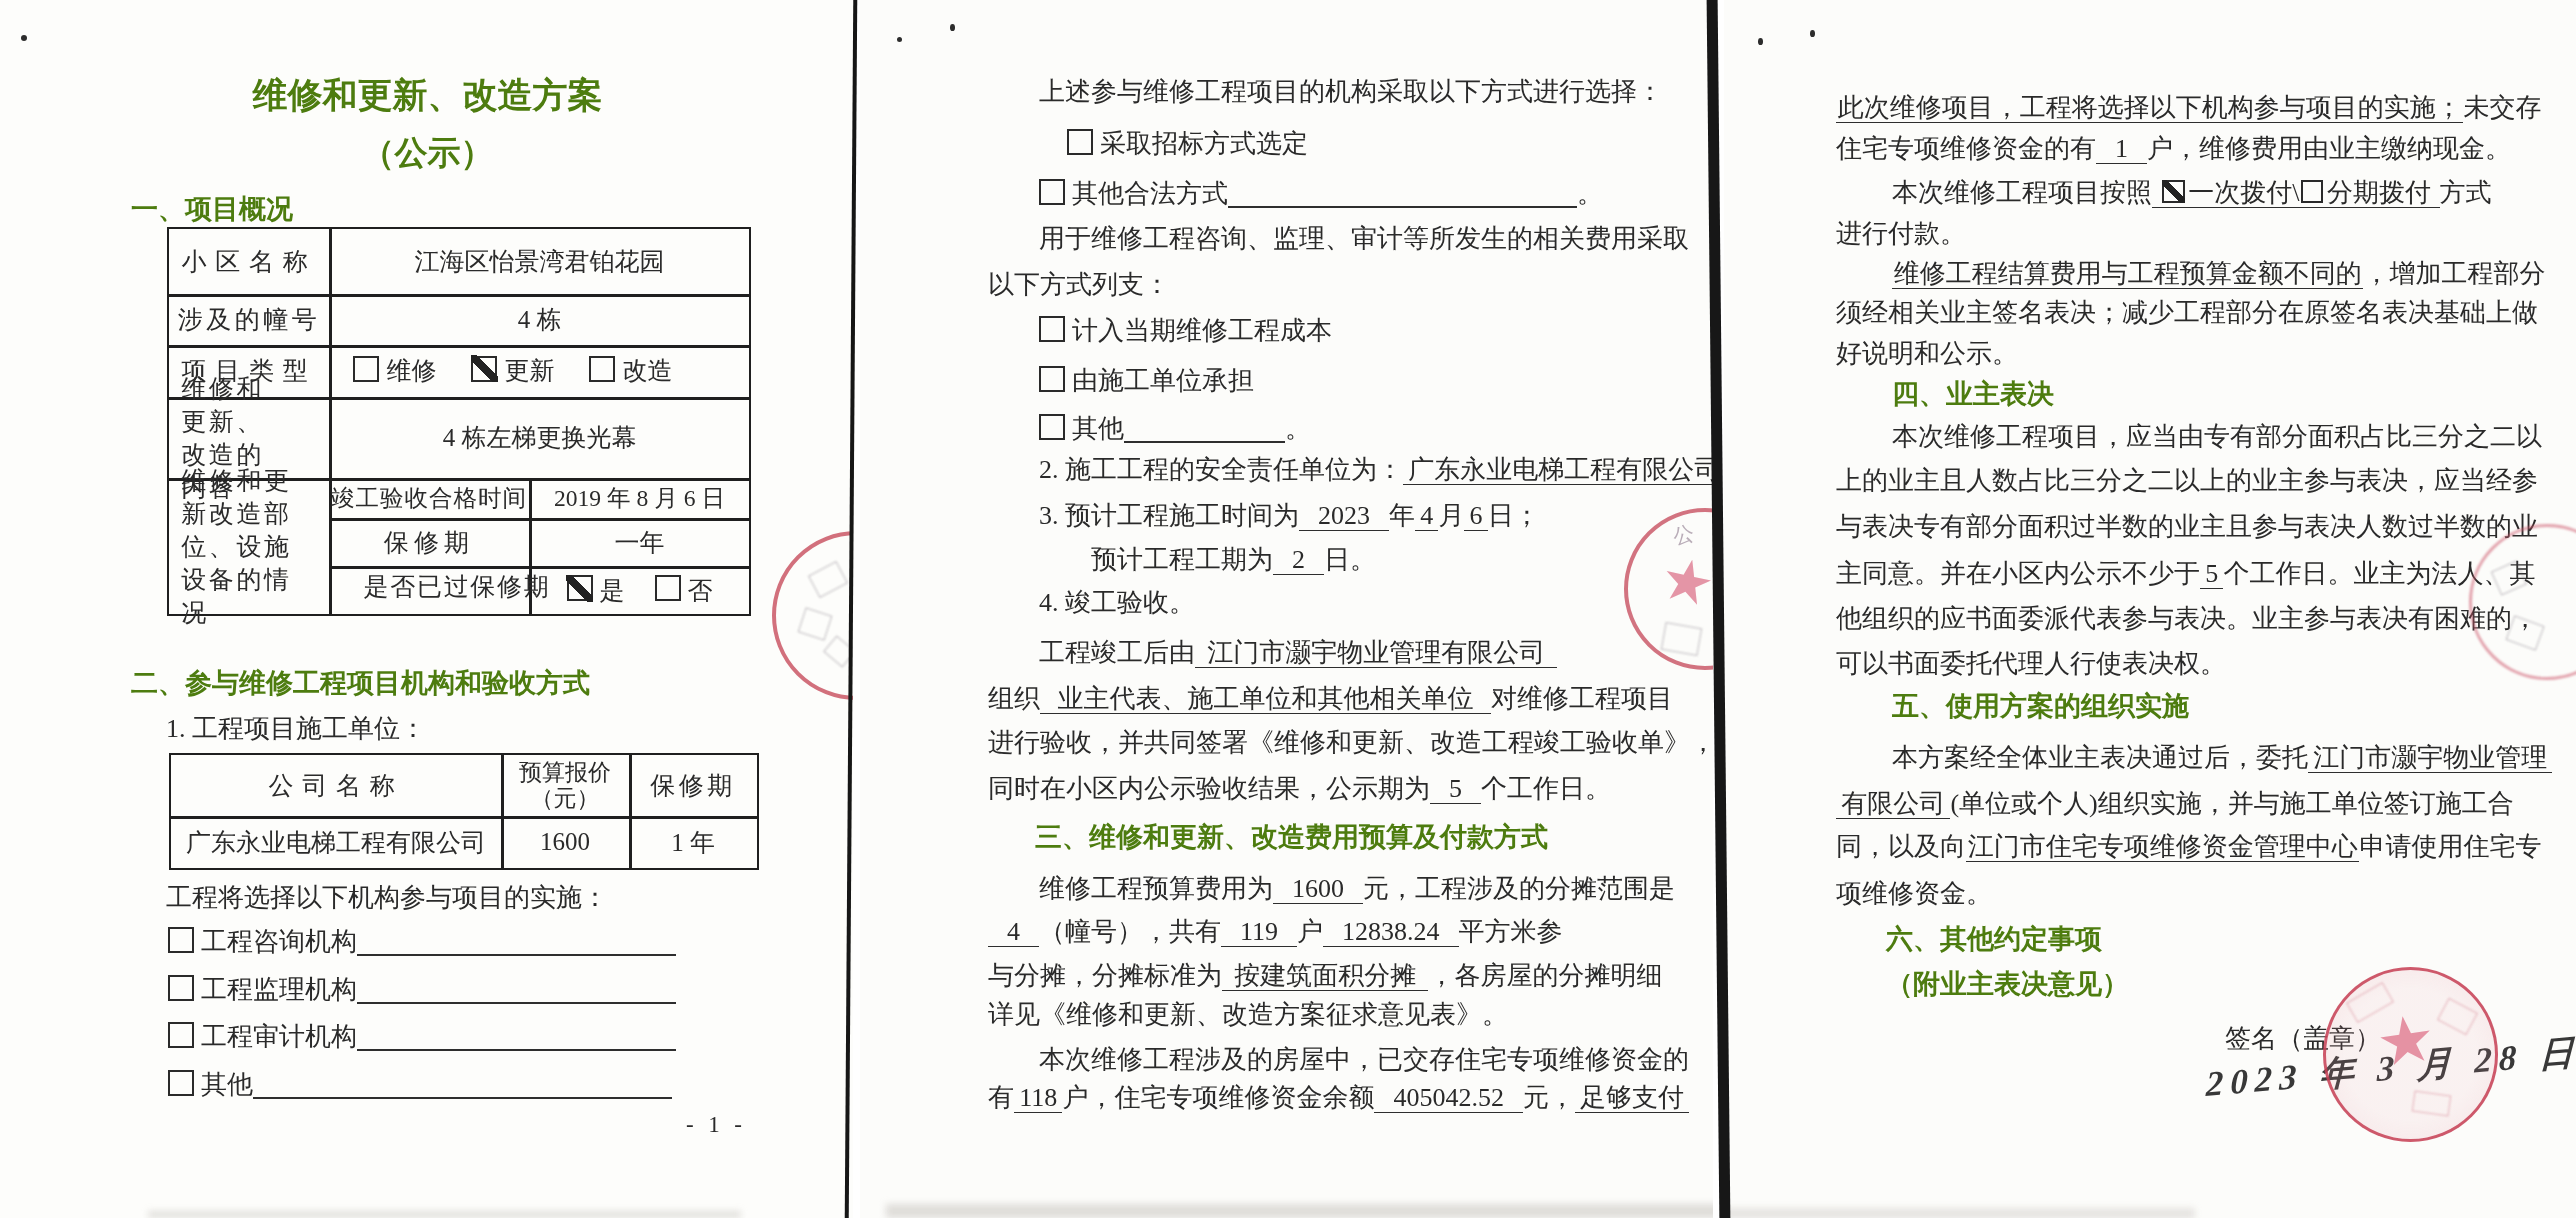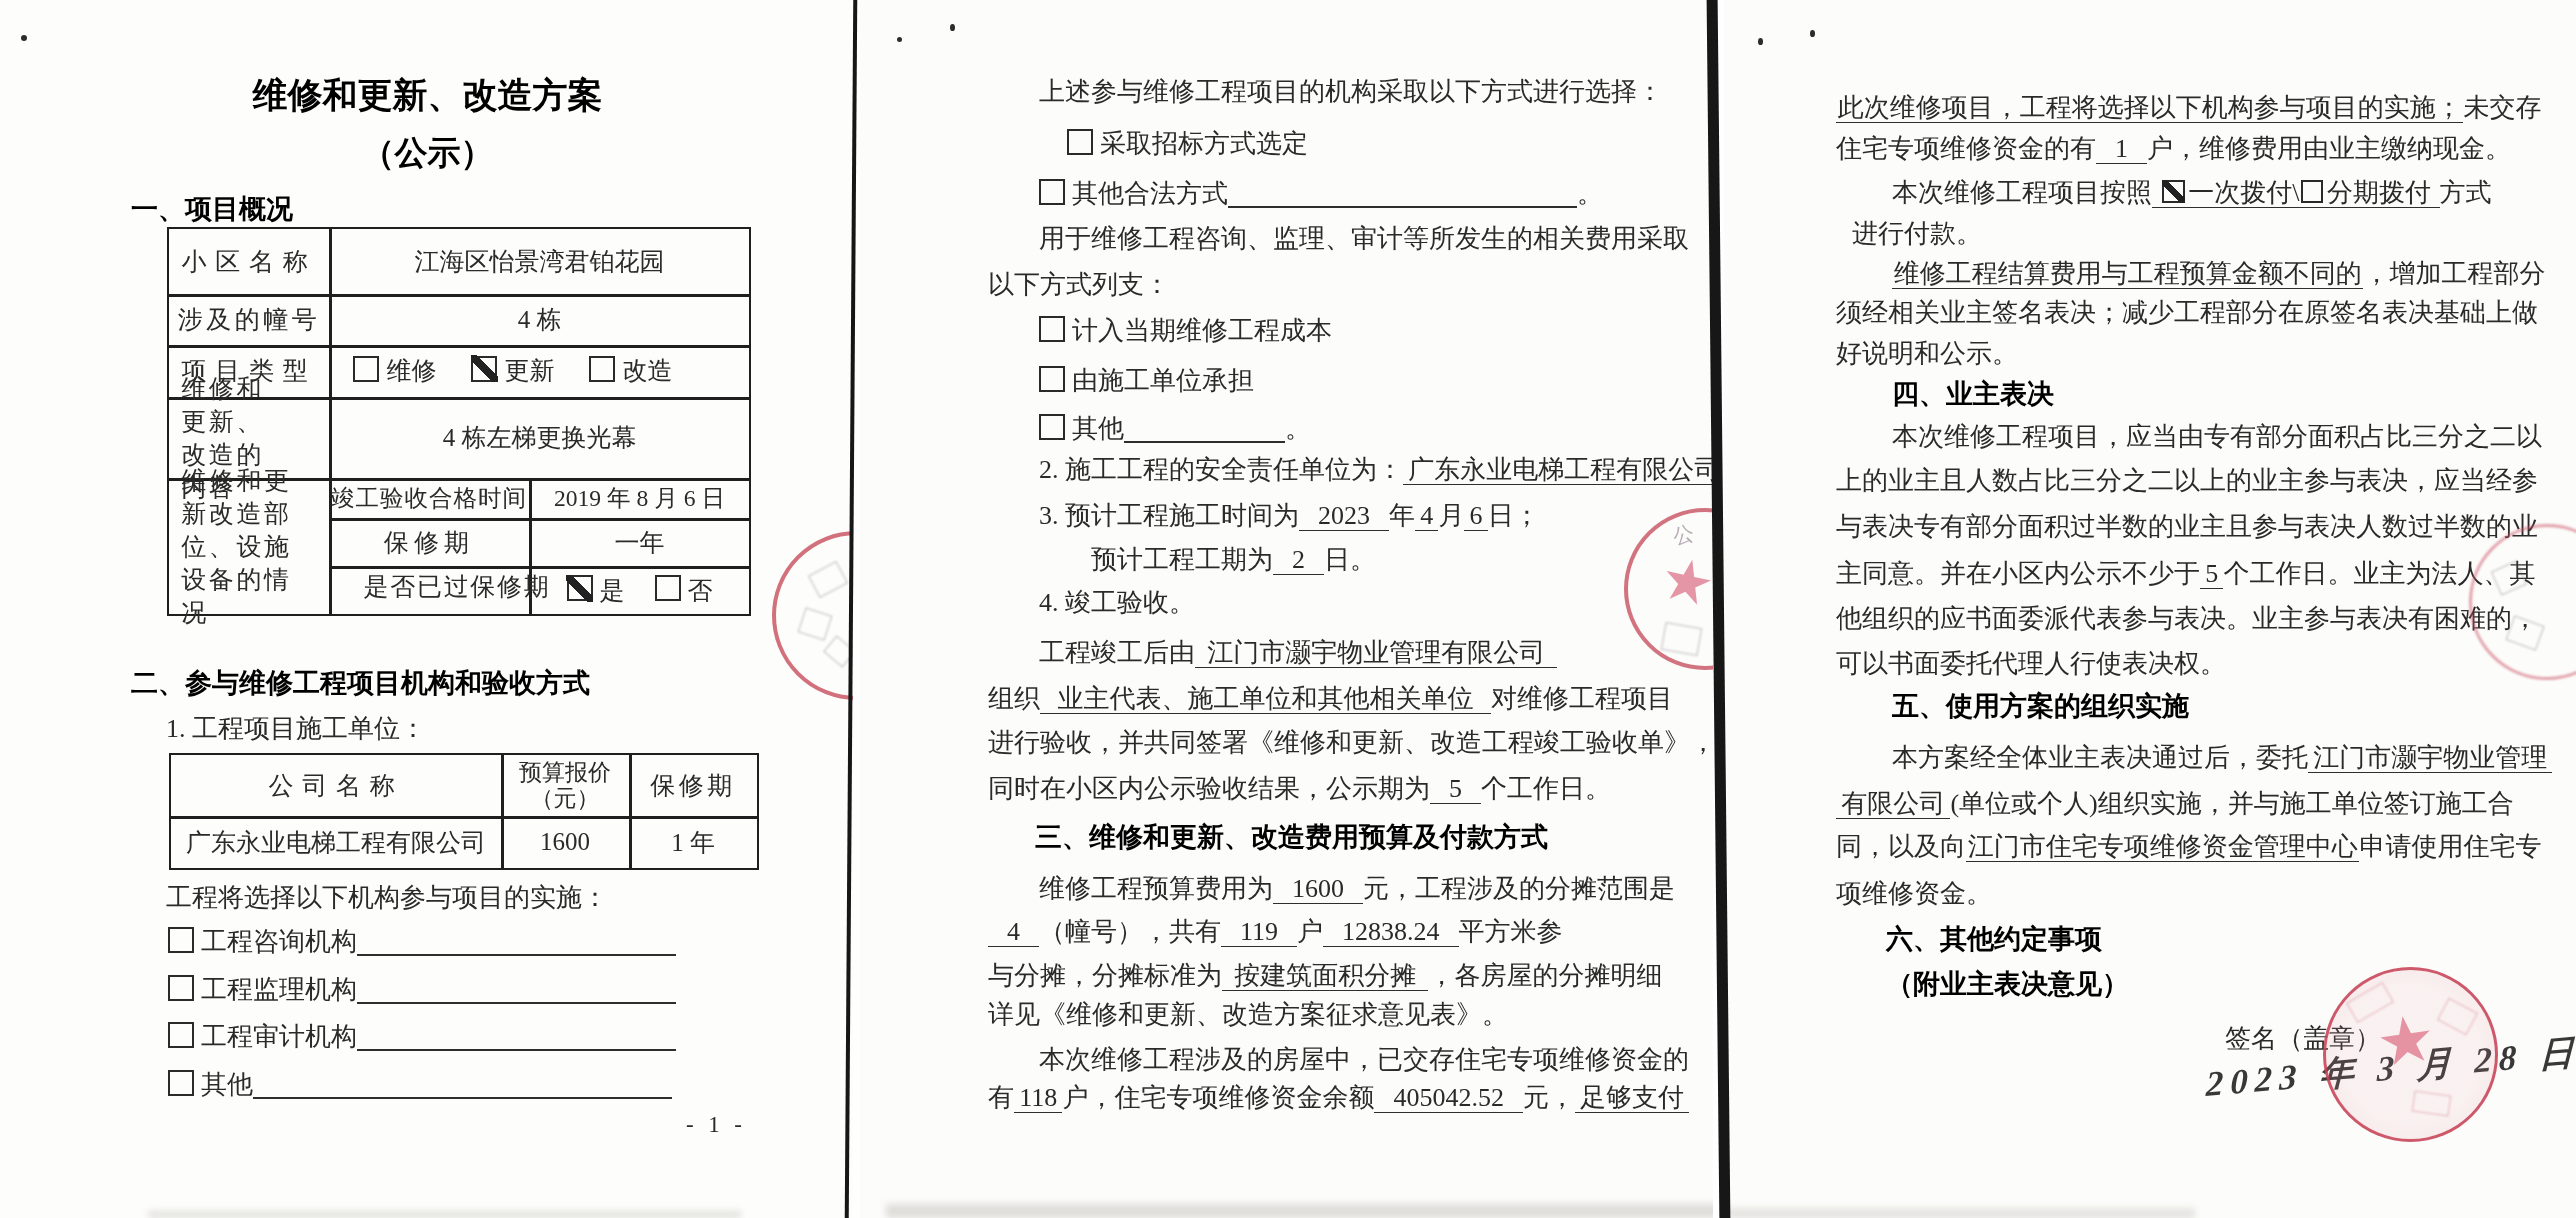--- a/index.html
+++ b/index.html
@@ -4,21 +4,21 @@
 <style>
   html,body{margin:0;padding:0;background:#ffffff;}
   .canvas{position:relative;width:2576px;height:1218px;overflow:hidden;background:#fff;
           font-family:"Liberation Serif","DejaVu Serif",serif;color:#2a2a2a;}
   .page{position:absolute;top:0;height:1218px;overflow:hidden;}
   .p1{left:0;width:853px;background:#fdfdfb;}
   .p2{left:860px;width:853px;background:#fcfcfa;}
   .p3{left:1724px;width:852px;background:#fcfcfa;}
   .divider{position:absolute;top:-10.5px;height:1239px;background:#171717;z-index:5;}
   .ln{position:absolute;white-space:nowrap;font-size:26px;line-height:30px;}
-  .hd{font-family:"Liberation Sans","DejaVu Sans",sans-serif;font-weight:700;font-size:27px;color:#000000;}
+  .hd{font-family:"Liberation Sans","DejaVu Sans",sans-serif;font-weight:700;font-size:27px;color:#4d7c0f;}
   .u{border-bottom:1.7px solid #2e2e2e;padding:0 5.2px;}
   .unum{border-bottom:1.7px solid #2e2e2e;padding:0 19px;}
   .blank{display:inline-block;border-bottom:2.2px solid #2e2e2e;height:24.4px;vertical-align:-5.2px;}
   .cb{display:inline-block;width:22px;height:22px;border:2.6px solid #2a2a2a;margin-right:7px;
       vertical-align:-2.6px;position:relative;background:transparent;}
   .cbs{width:18.3px;height:18.3px;border-width:2.2px;vertical-align:-1.7px;margin:0 3.5px 0 1.7px;}
   .cb[data-state="yes"]::after{content:"";position:absolute;inset:-2.6px;
       background:linear-gradient(to top right,transparent 40%,#222 40%,#222 60%,transparent 60%);}
   .t{position:absolute;border:2.6px solid #1f1f1f;}
   .hl{position:absolute;left:0;width:100%;height:2.6px;background:#1f1f1f;}
@@ -205,21 +205,21 @@
 
     <div class="ln" style="left:112px;top:93px;">
       <span class="u" style="padding:0 1.7px;">此次维修项目，工程将选择以下机构参与项目的实施；</span><span>未交存</span>
     </div>
     <div class="ln" style="left:112px;top:134px;">
       <span>住宅专项维修资金的有</span><span class="unum">1</span><span>户，维修费用由业主缴纳现金。</span>
     </div>
     <div class="ln" style="left:168px;top:178px;">
       <span>本次维修工程项目按照</span><span class="u" style="padding:0 8.7px;"><span class="cb cbs" data-state="yes"></span><span>一次拨付</span><span>\</span><span class="cb cbs" data-state="no"></span><span>分期拨付</span></span><span>方式</span>
     </div>
-    <div class="ln" style="left:128px;top:219px;">进行付款。</div>
+    <div class="ln" style="left:112px;top:219px;">进行付款。</div>
     <div class="ln" style="left:168px;top:259px;">
       <span class="u" style="padding:0 1.7px;">维修工程结算费用与工程预算金额不同的</span><span>，增加工程部分</span>
     </div>
     <div class="ln" style="left:112px;top:298px;">须经相关业主签名表决；减少工程部分在原签名表决基础上做</div>
     <div class="ln" style="left:112px;top:339px;">好说明和公示。</div>
 
     <div class="ln hd" style="left:168px;top:379px;">四、业主表决</div>
 
     <div class="ln" style="left:168px;top:422px;">本次维修工程项目，应当由专有部分面积占比三分之二以</div>
     <div class="ln" style="left:112px;top:466px;">上的业主且人数占比三分之二以上的业主参与表决，应当经参</div>

